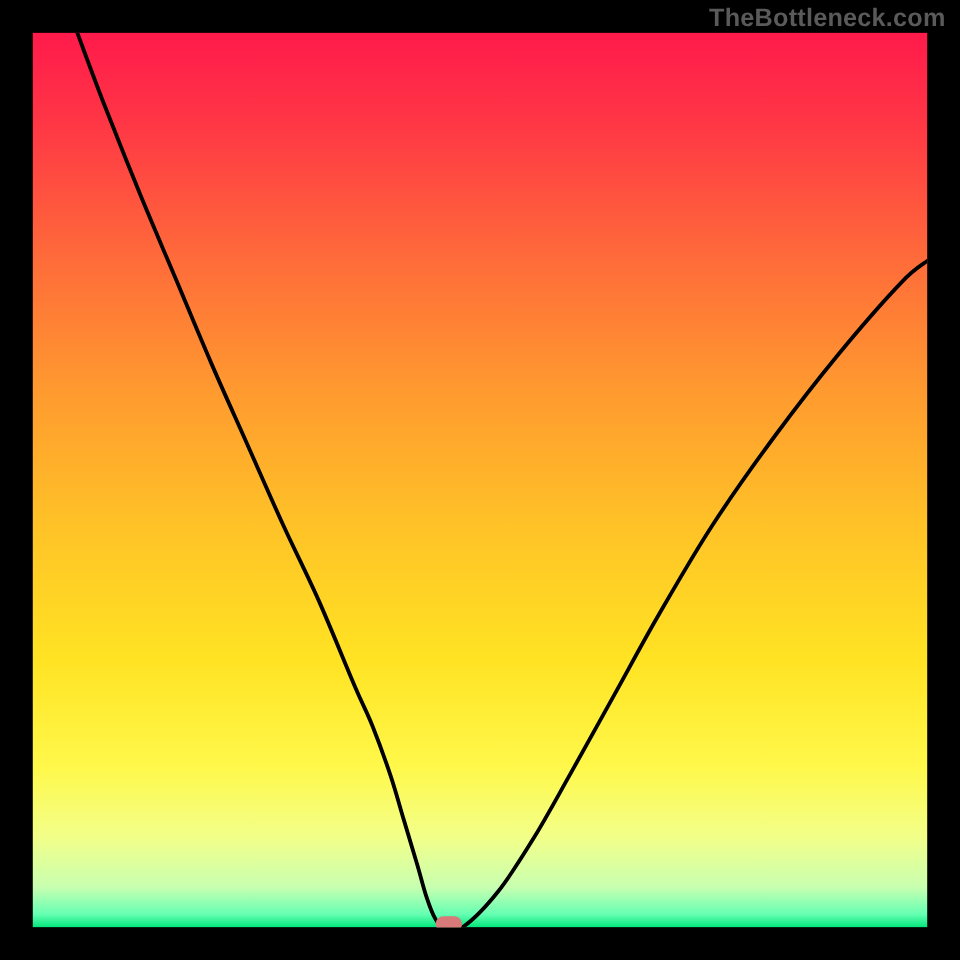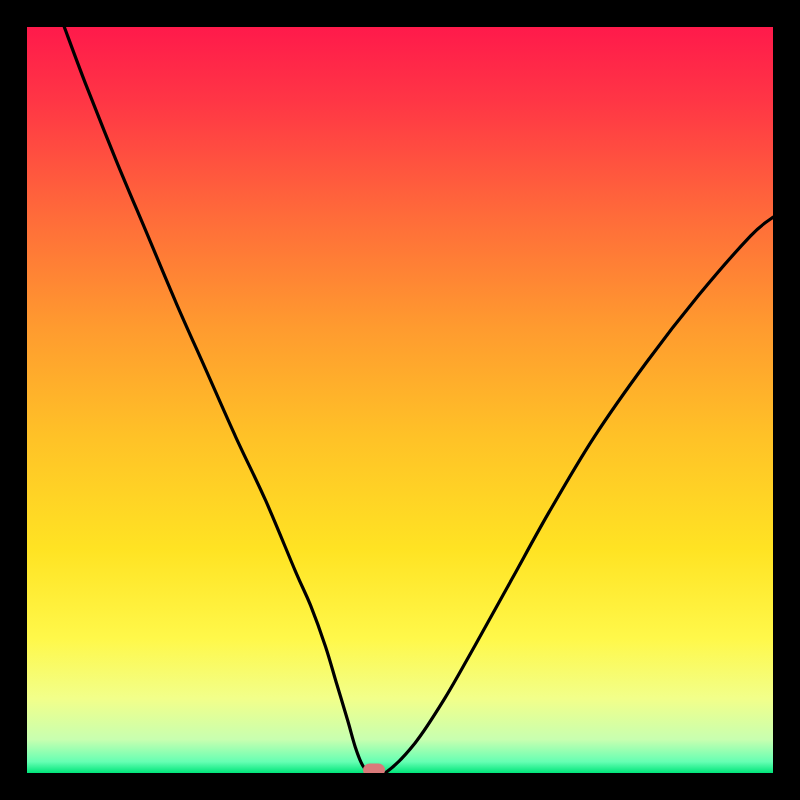--- a/index.html
+++ b/index.html
@@ -44,20 +44,21 @@
     font-weight: 600;
     color: #5a5a5a;
     letter-spacing: 0.2px;
   }
 </style>
 </head>
 <body>
 
 <div class="frame">
 
+  <div class="watermark">TheBottleneck.com</div>
 
   <div class="plot-area">
 
     <svg class="gradient-bg" viewBox="0 0 746 746" preserveAspectRatio="none">
       <defs>
         <linearGradient id="bg-grad" x1="0" y1="0" x2="0" y2="1">
             <stop offset="0%" stop-color="#ff1a4b"></stop>
             <stop offset="10%" stop-color="#ff3645"></stop>
             <stop offset="25%" stop-color="#ff6a3a"></stop>
             <stop offset="40%" stop-color="#ff9a2f"></stop>

